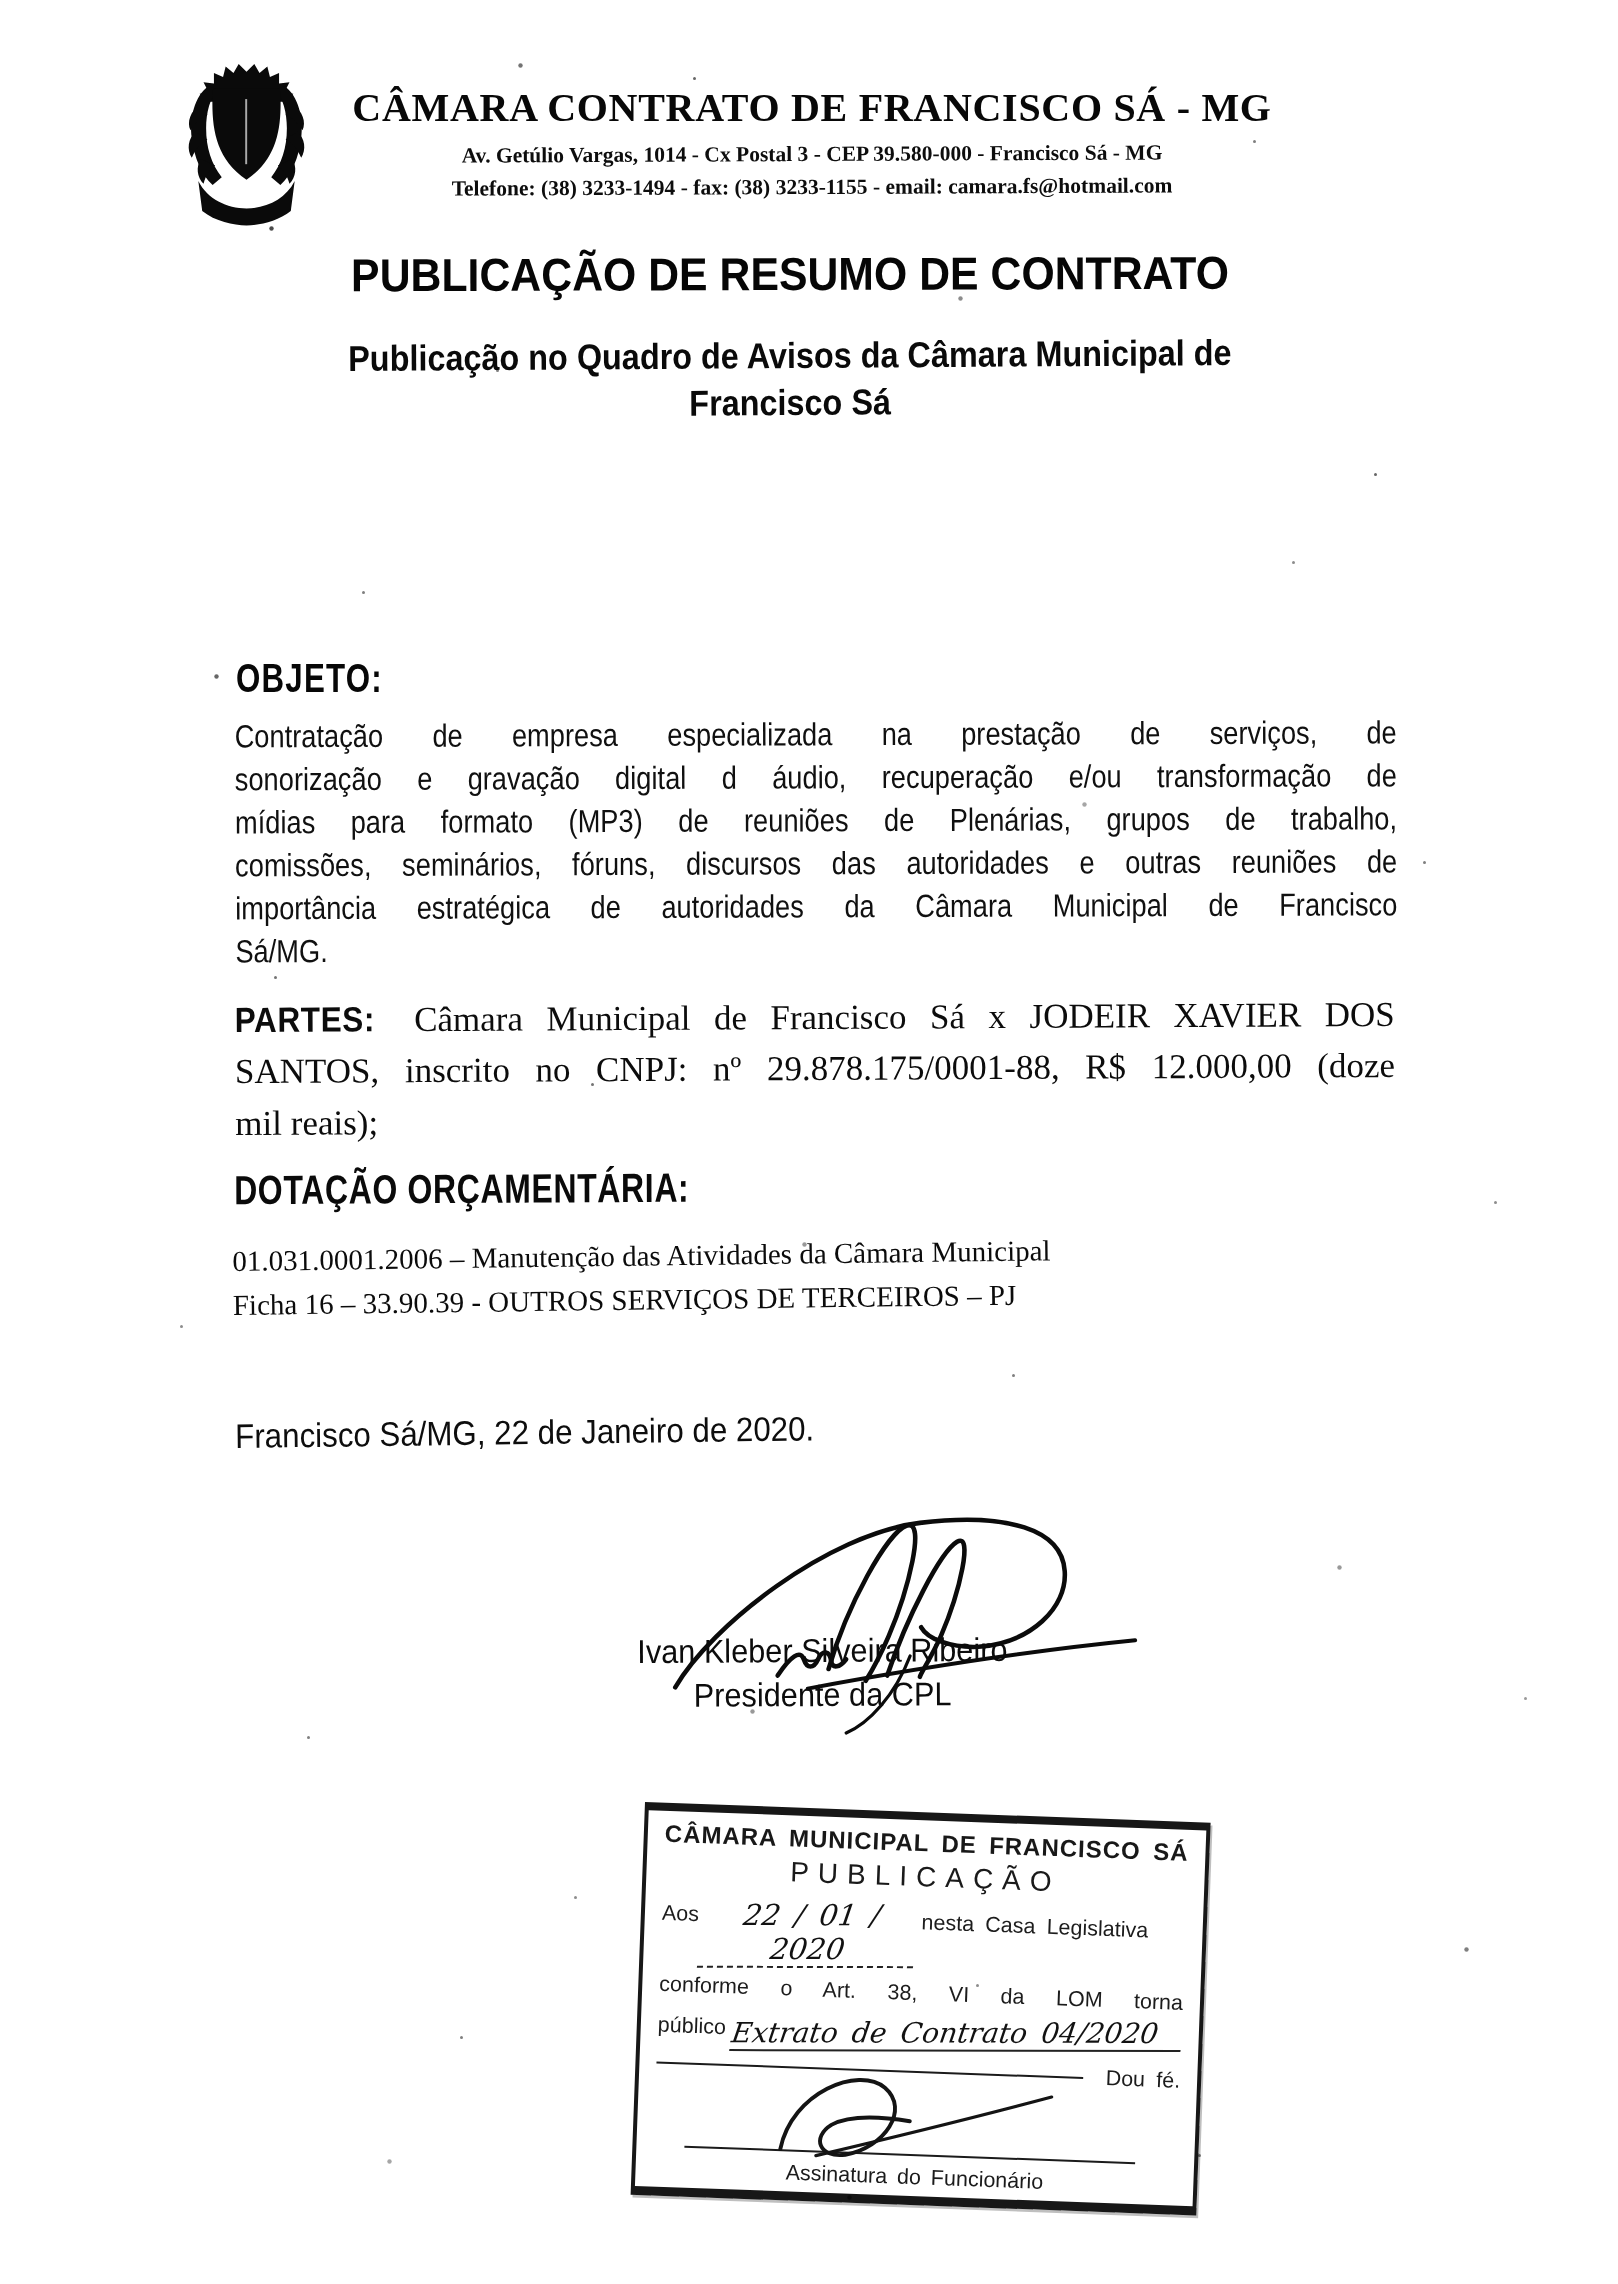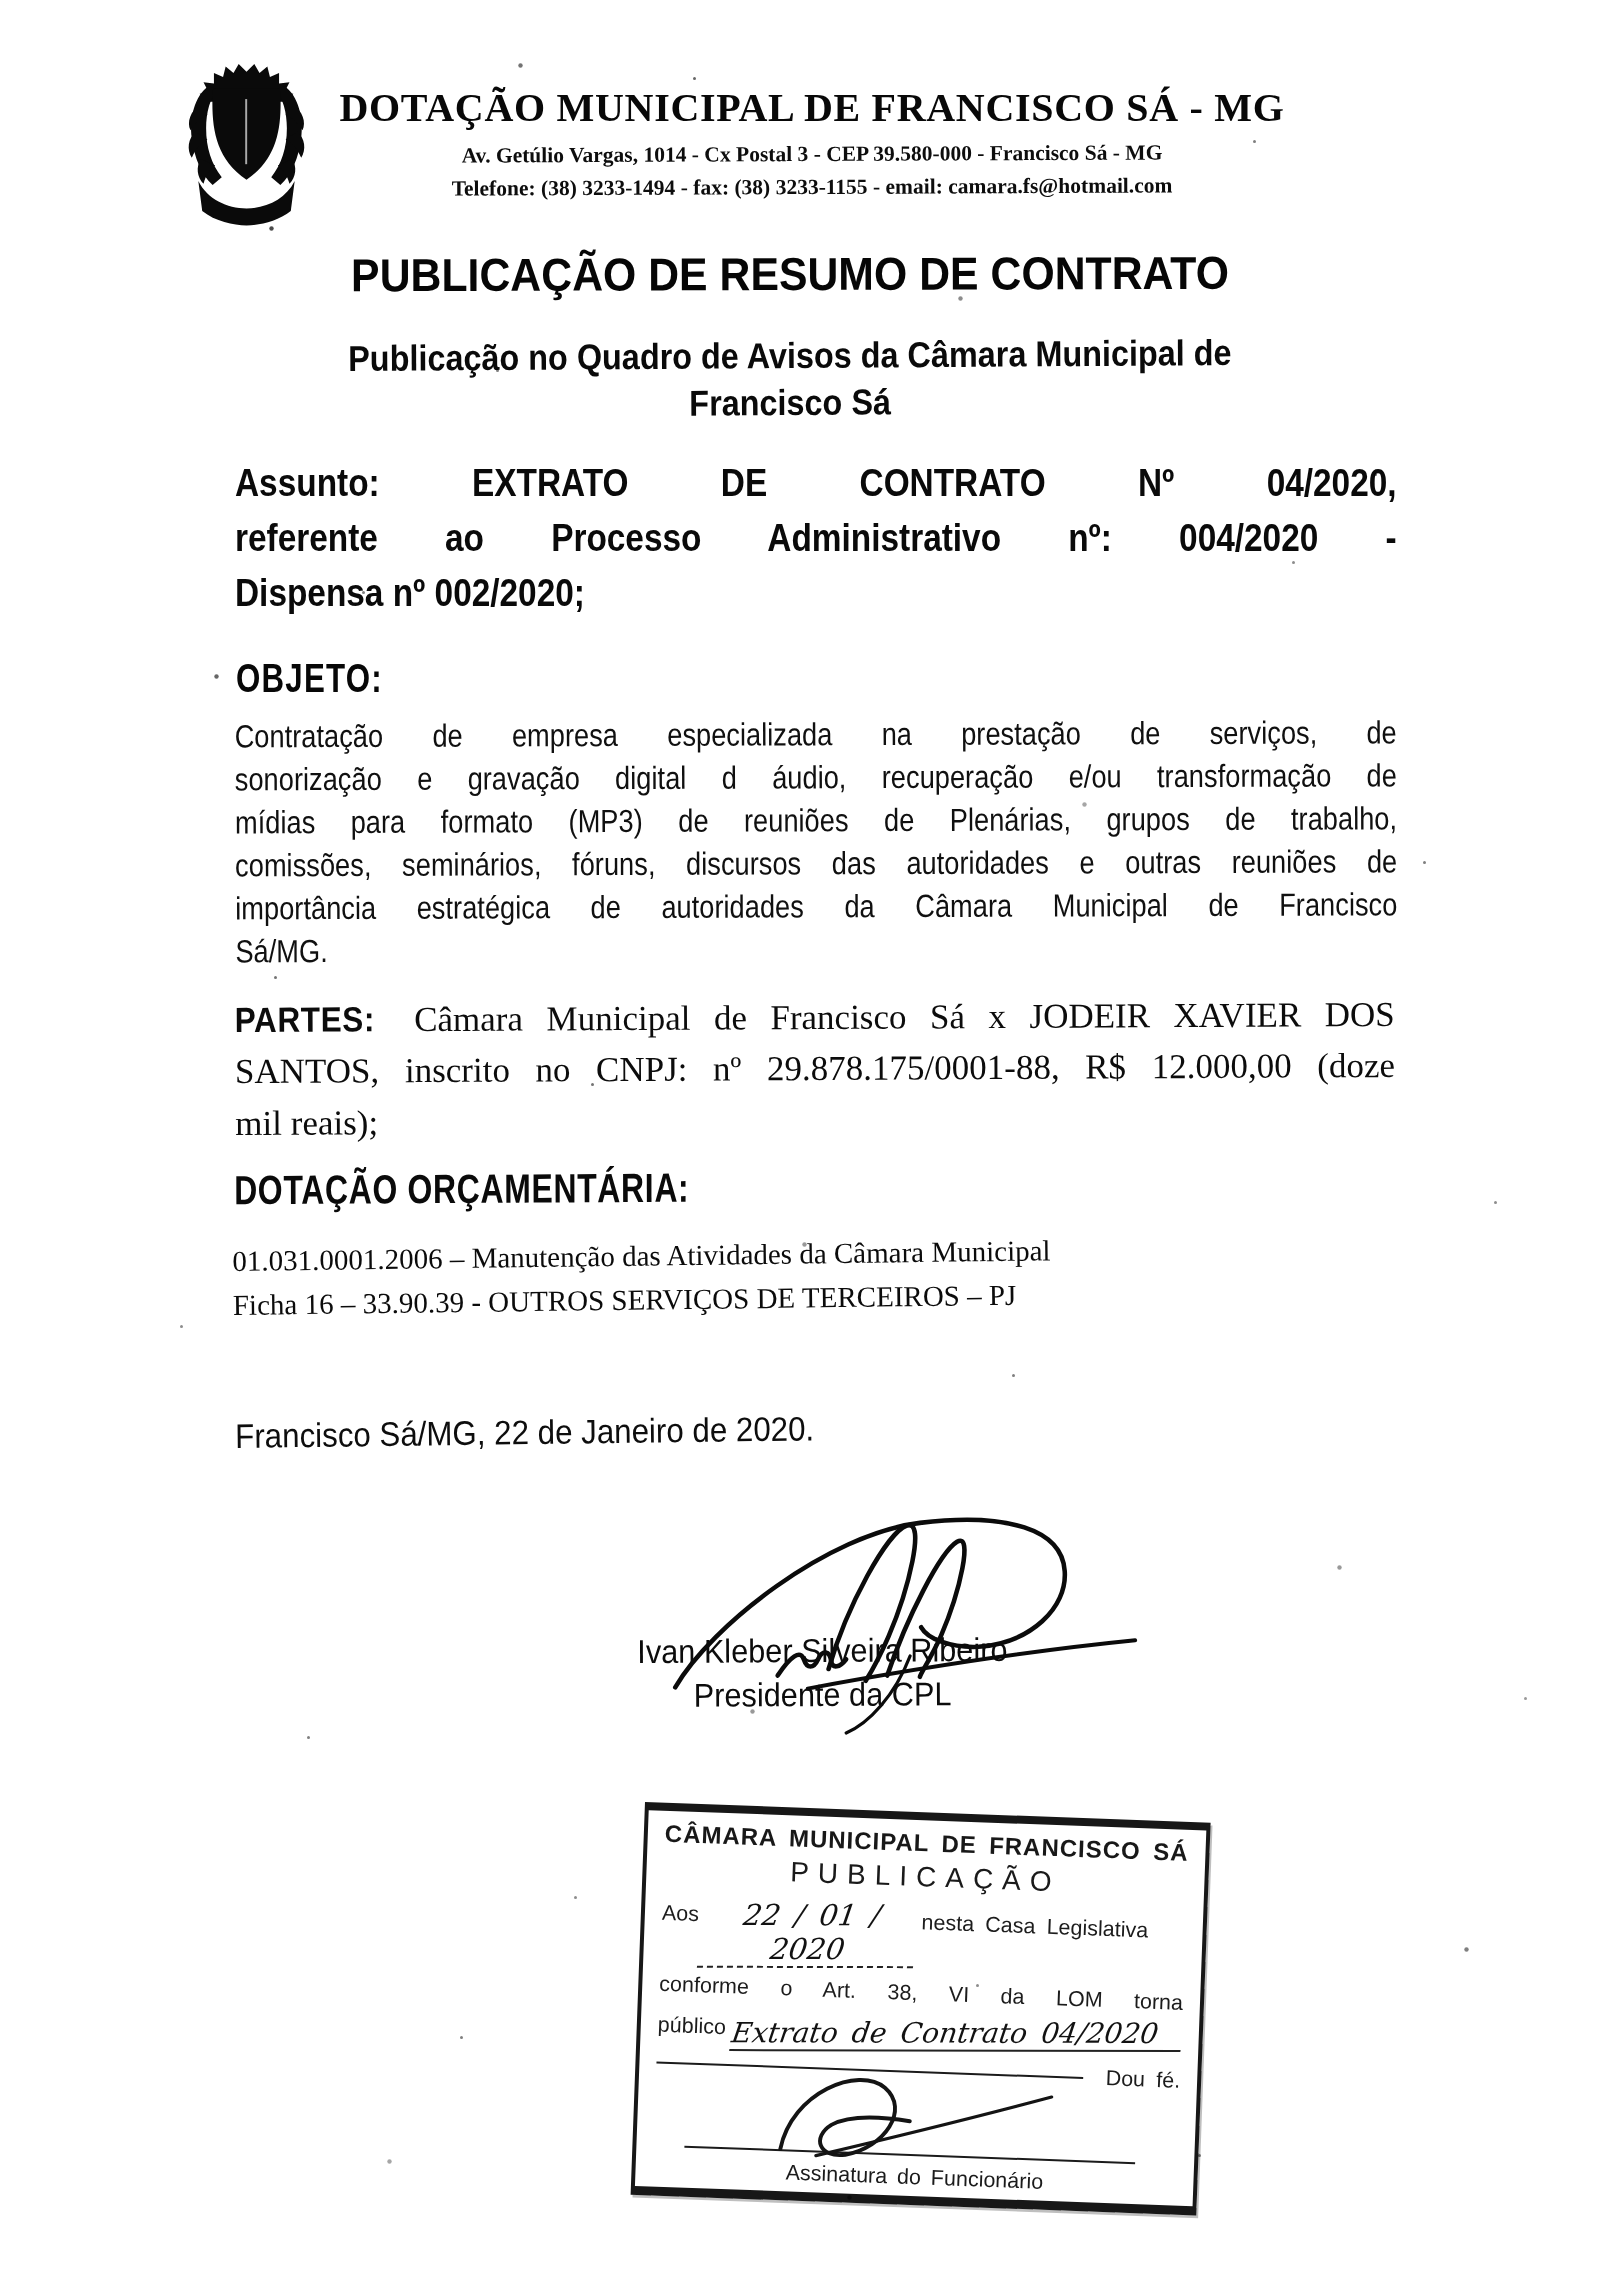--- a/index.html
+++ b/index.html
@@ -141,35 +141,30 @@
       <path d="M158 40 C180 55 188 90 184 120 C180 150 170 175 152 192 L138 180 C154 160 162 135 162 105 C162 80 156 58 144 46 Z"></path>
       <path d="M28 70 C14 78 8 96 14 108 C22 96 30 88 40 84 Z M22 110 C10 120 8 138 16 150 C22 136 30 126 40 122 Z M30 152 C22 164 24 180 34 190 C38 176 44 168 52 162 Z"></path>
       <path d="M172 70 C186 78 192 96 186 108 C178 96 170 88 160 84 Z M178 110 C190 120 192 138 184 150 C178 136 170 126 160 122 Z M170 152 C178 164 176 180 166 190 C162 176 156 168 148 162 Z"></path>
       <path d="M52 44 L148 44 C150 44 152 46 152 48 C154 100 150 150 100 184 C50 150 46 100 48 48 C48 46 50 44 52 44 Z"></path>
       <path d="M26 186 C40 214 70 228 100 228 C130 228 160 214 174 186 L168 232 C148 248 120 254 100 254 C80 254 52 248 32 232 Z"></path>
     </g>
     <rect x="98" y="60" width="3" height="100" fill="#ffffff" opacity="0.65"></rect>
     <path d="M62 182 C80 196 120 196 138 182" stroke="#ffffff" stroke-width="5" fill="none" opacity="0.5"></path>
   </svg>
 
-  <div class="org-name">DOTAÇÃO MUNICIPAL DE FRANCISCO SÁ - MG</div>
+  <div class="org-name">CÂMARA CONTRATO DE FRANCISCO SÁ - MG</div>
   <div class="org-addr">Av. Getúlio Vargas, 1014 - Cx Postal 3 - CEP 39.580-000 - Francisco Sá - MG</div>
   <div class="org-contact">Telefone: (38) 3233-1494 - fax: (38) 3233-1155 - email: camara.fs@hotmail.com</div>
 
   <div class="doc-title">PUBLICAÇÃO DE RESUMO DE CONTRATO</div>
   <div class="doc-subtitle">
     <div>Publicação no Quadro de Avisos da Câmara Municipal de</div>
     <div>Francisco Sá</div>
   </div>
 
-  <section class="assunto">
-    <div class="ln just">Assunto: EXTRATO DE CONTRATO Nº 04/2020,</div>
-    <div class="ln just">referente ao Processo Administrativo nº: 004/2020 -</div>
-    <div class="ln">Dispensa nº 002/2020;</div>
-  </section>
 
   <h2 class="h-objeto" style="margin:0;">OBJETO:</h2>
   <section class="objeto-body">
     <div class="ln just">Contratação de empresa especializada na prestação de serviços, de</div>
     <div class="ln just">sonorização e gravação digital d áudio, recuperação e/ou transformação de</div>
     <div class="ln just">mídias para formato (MP3) de reuniões de Plenárias, grupos de trabalho,</div>
     <div class="ln just">comissões, seminários, fóruns, discursos das autoridades e outras reuniões de</div>
     <div class="ln just">importância estratégica de autoridades da Câmara Municipal de Francisco</div>
     <div class="ln">Sá/MG.</div>
   </section>

